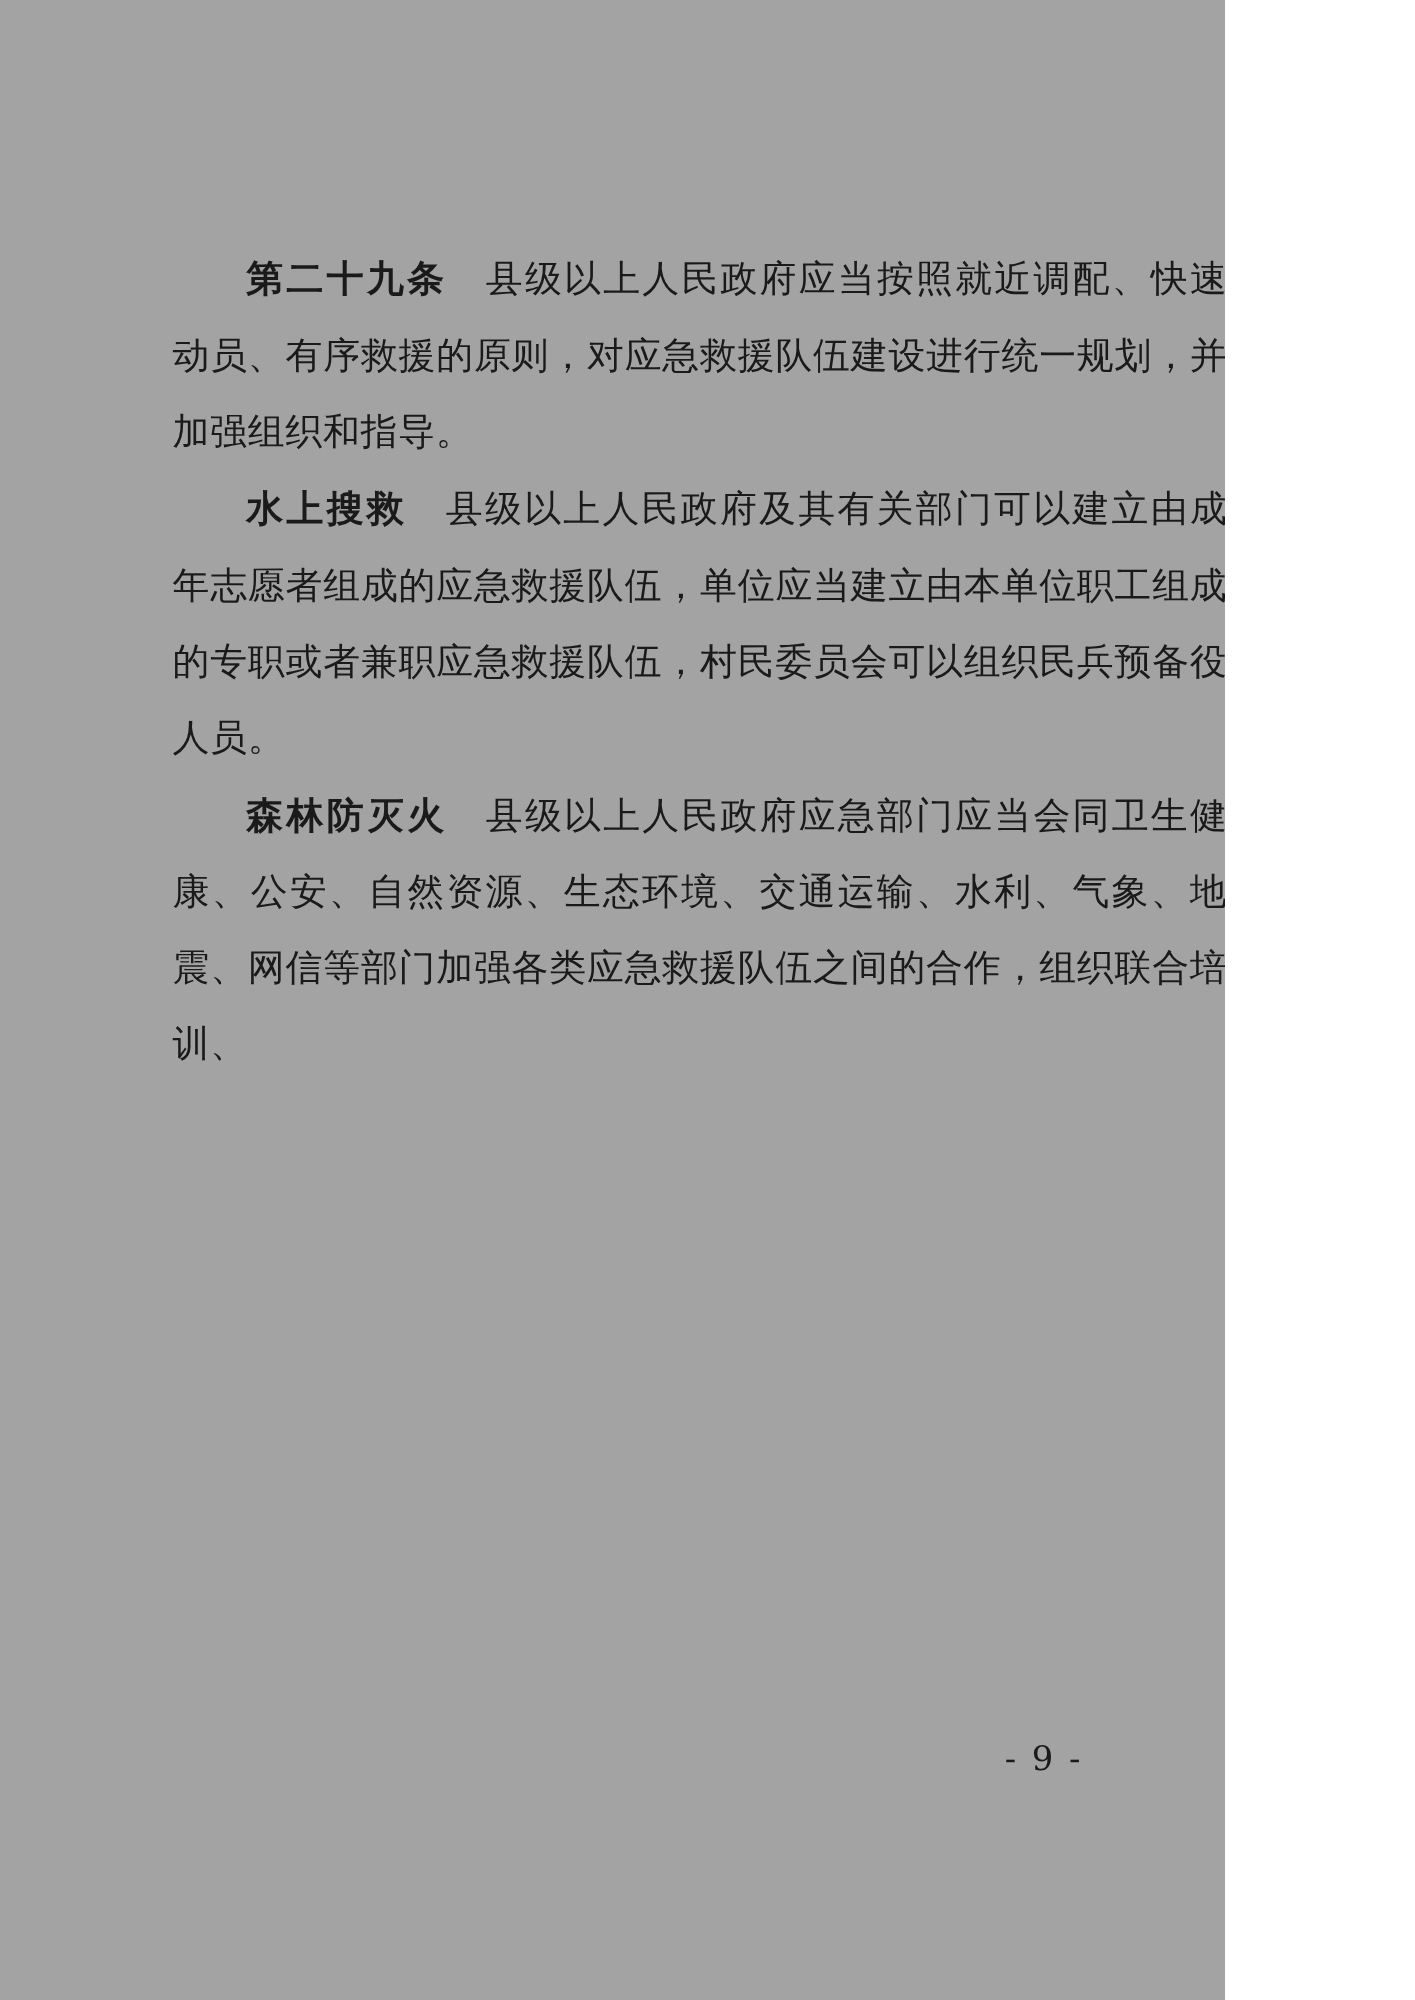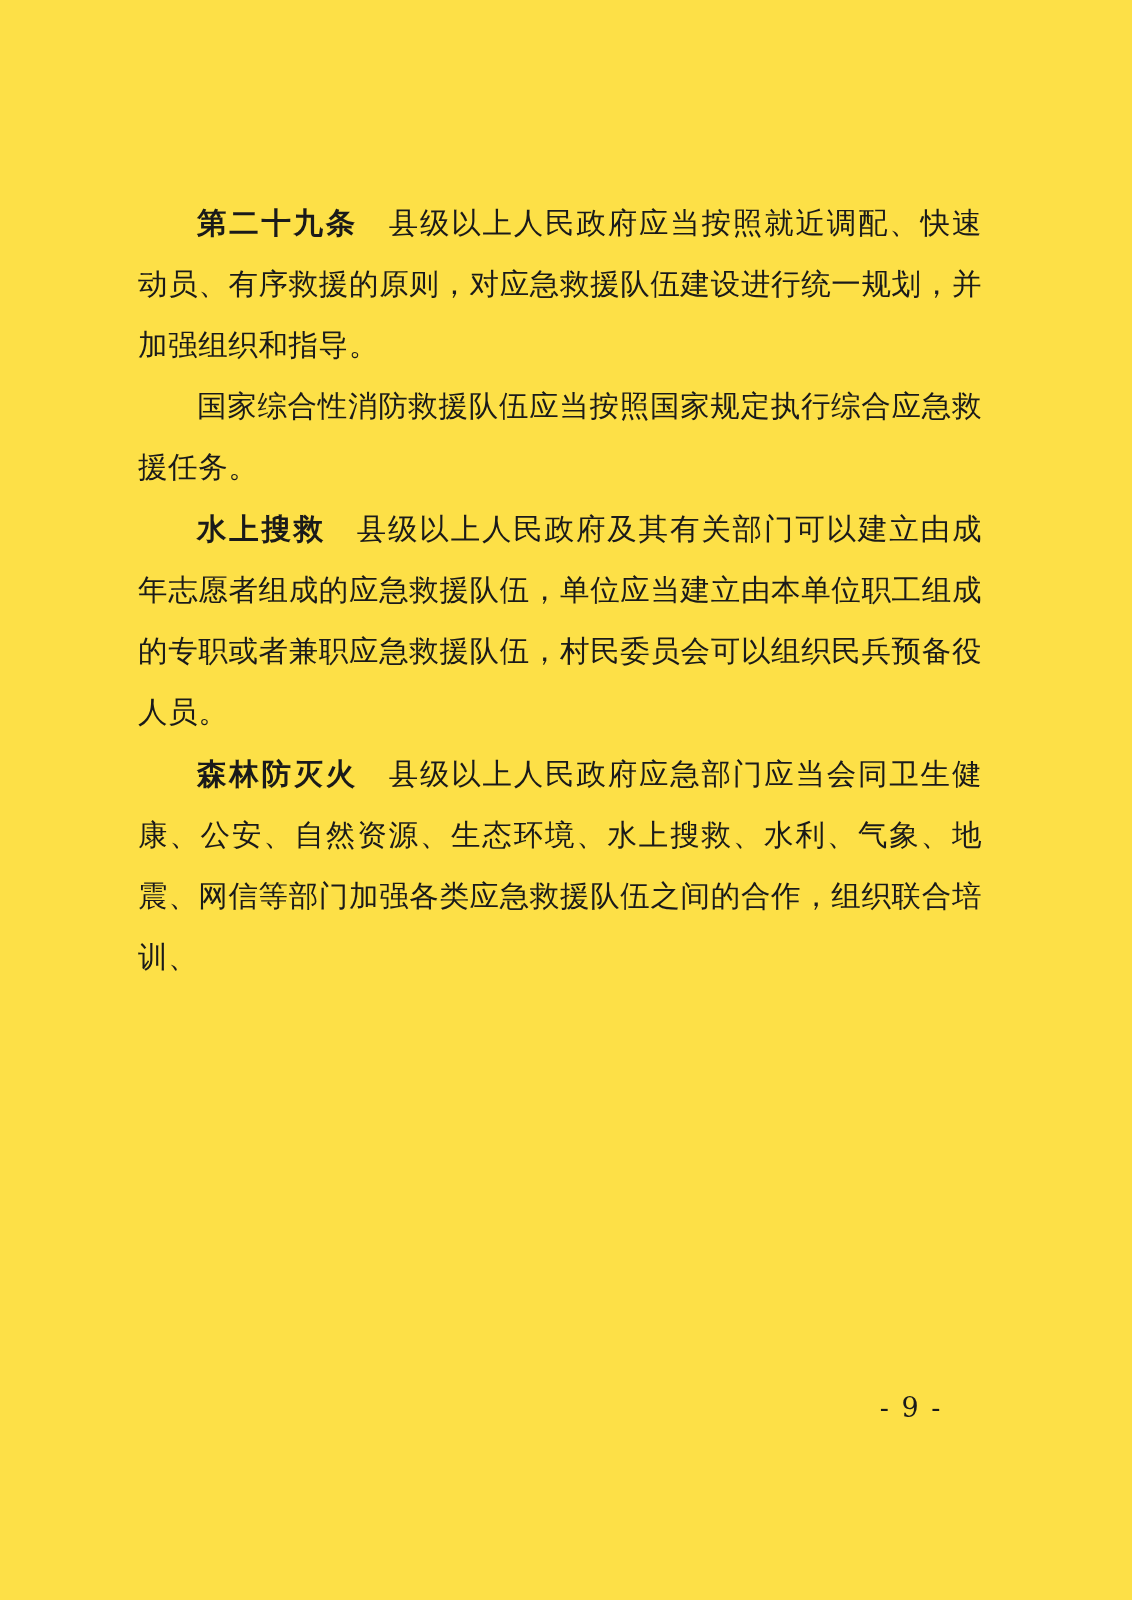--- a/index.html
+++ b/index.html
@@ -2,23 +2,23 @@
 <html><head>
 <meta charset="utf-8">
 <style>
   html, body {
     margin: 0;
     padding: 0;
     background: #ffffff;
   }
   .page {
     position: relative;
-    width: 1132px;
+    width: 980px;
     height: 1600px;
-    background: #fde047;
+    background: #a3a3a3;
     font-family: "DejaVu Serif", "Liberation Serif", serif;
     color: #1a1a1a;
     overflow: hidden;
   }
   .content {
     position: absolute;
     left: 138px;
     top: 192px;
     width: 844px;
   }
@@ -54,31 +54,28 @@
 </head>
 <body>
 
 <div class="page">
   <div class="content">
 
     <p class="para">
       <span class="art">第二十九条</span><span class="gap"></span><span>县级以上人民政府应当按照就近调配、快速动员、有序救援的原则，对应急救援队伍建设进行统一规划，并加强组织和指导。</span>
     </p>
 
-    <p class="para">
-      <span>国家综合性消防救援队伍应当按照国家规定执行综合应急救援任务。</span>
-    </p>
 
 
 
     <p class="para">
       <span class="art">水上搜救</span><span class="gap"></span><span>县级以上人民政府及其有关部门可以建立由成年志愿者组成的应急救援队伍，单位应当建立由本单位职工组成的专职或者兼职应急救援队伍，村民委员会可以组织民兵预备役人员。</span>
     </p>
 
 
     <p class="para">
-      <span class="art">森林防灭火</span><span class="gap"></span><span>县级以上人民政府应急部门应当会同卫生健康、公安、自然资源、生态环境、水上搜救、水利、气象、地震、网信等部门加强各类应急救援队伍之间的合作，组织联合培训、</span>
+      <span class="art">森林防灭火</span><span class="gap"></span><span>县级以上人民政府应急部门应当会同卫生健康、公安、自然资源、生态环境、交通运输、水利、气象、地震、网信等部门加强各类应急救援队伍之间的合作，组织联合培训、</span>
     </p>
 
   </div>
 
   <div class="page-number">- 9 -</div>
 </div>
 
 </body></html>

